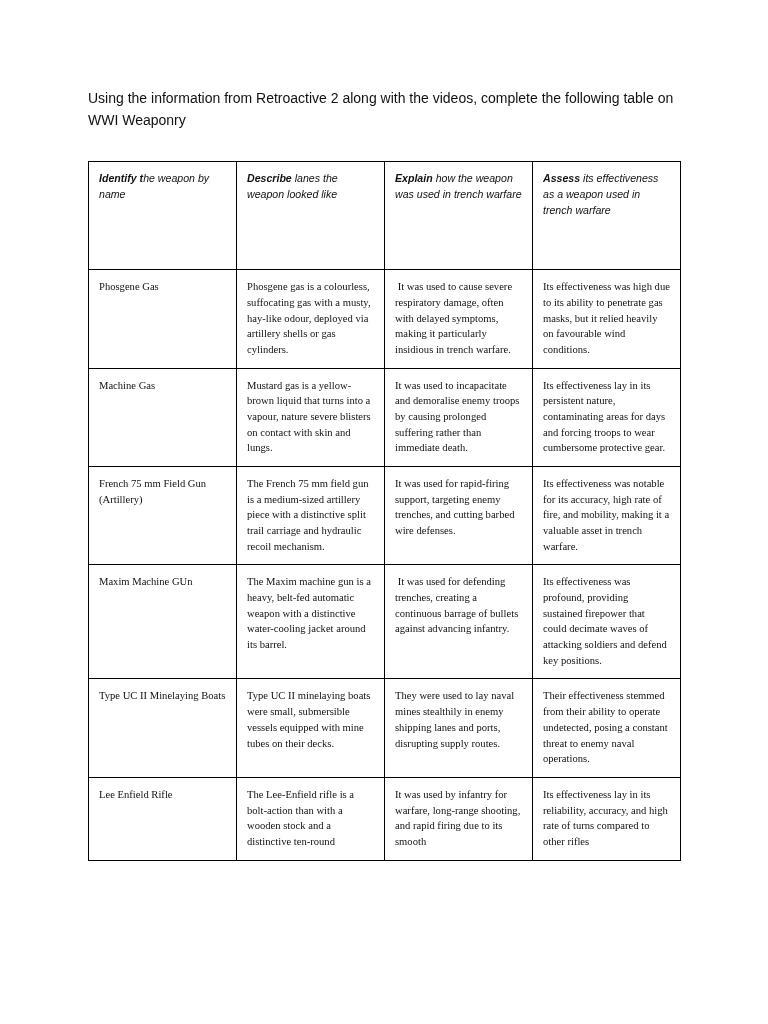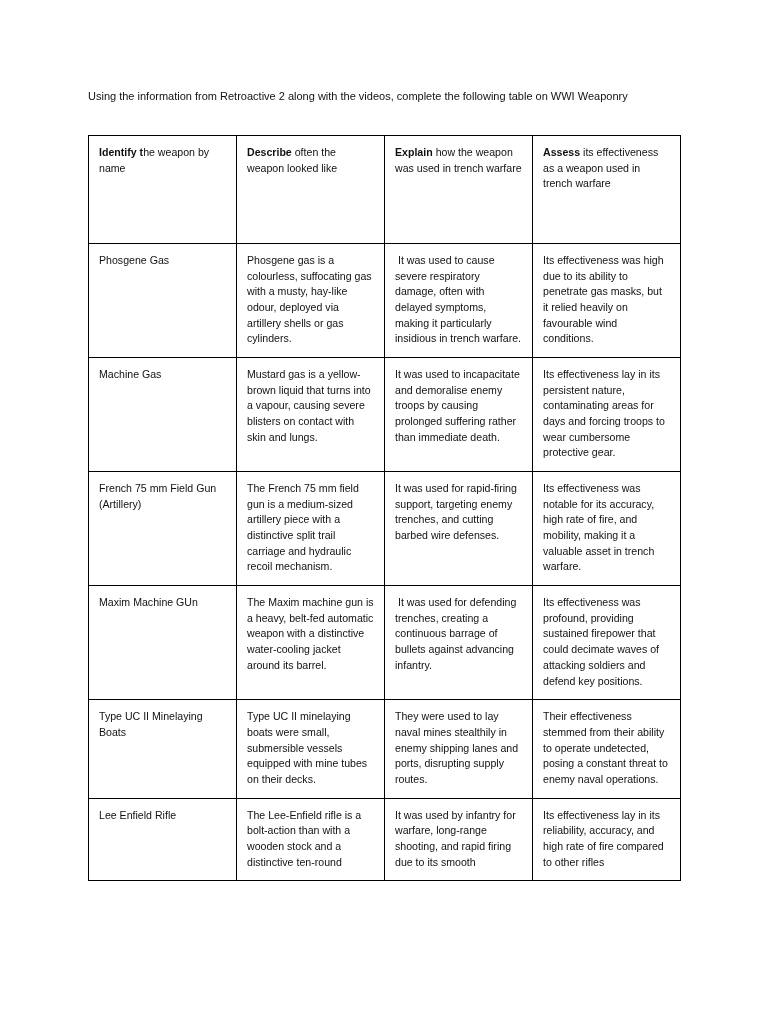--- a/index.html
+++ b/index.html
@@ -16,21 +16,21 @@
   }
   .page {
     position: relative;
     width: 768px;
     height: 1024px;
     background: #ffffff;
     box-sizing: border-box;
     padding: 88px 88px 0 88px;
   }
   .intro {
-    font-size: 11px;
+    font-size: 14px;
     line-height: 1.55;
     color: #111111;
     margin: 0 0 30px 0;
     max-width: 600px;
   }
   table.weapons {
     border-collapse: collapse;
     width: 592px;
     table-layout: fixed;
   }
@@ -48,44 +48,46 @@
   col.c4 { width: 148px; }
 
   thead td {
     font-size: 10.6px;
   }
   .hdr-strong {
     font-weight: bold;
   }
   tr.header-row td {
     height: 88px;
+    font-style: italic;
   }
   .cell-text {
     display: block;
     white-space: pre-wrap;
+    font-family: Liberation Serif, serif;
   }
 </style>
 </head>
 <body>
 
 <div class="page">
 
   <p class="intro">Using the information from Retroactive 2 along with the videos, complete the following table on WWI Weaponry</p>
 
   <table class="weapons">
     <colgroup>
       <col class="c1">
         <col class="c2">
         <col class="c3">
         <col class="c4">
     </colgroup>
     <thead>
       <tr class="header-row">
         <td><span class="hdr-strong">Identify t</span><span>he weapon by name</span></td>
-        <td><span class="hdr-strong">Describe</span><span> often the weapon looked like</span></td>
+        <td><span class="hdr-strong">Describe</span><span> lanes the weapon looked like</span></td>
         <td><span class="hdr-strong">Explain</span><span> how the weapon was used in trench warfare</span></td>
         <td><span class="hdr-strong">Assess</span><span> its effectiveness as a weapon used in trench warfare</span></td>
       </tr>
     </thead>
     <tbody>
       <tr>
         <td>
             <span class="cell-text">Phosgene Gas</span>
           </td>
         <td>
@@ -96,21 +98,21 @@
           </td>
         <td>
             <span class="cell-text">Its effectiveness was high due to its ability to penetrate gas masks, but it relied heavily on favourable wind conditions.</span>
           </td>
       </tr>
       <tr>
         <td>
             <span class="cell-text">Machine Gas</span>
           </td>
         <td>
-            <span class="cell-text">Mustard gas is a yellow-brown liquid that turns into a vapour, causing severe blisters on contact with skin and lungs.</span>
+            <span class="cell-text">Mustard gas is a yellow-brown liquid that turns into a vapour, nature severe blisters on contact with skin and lungs.</span>
           </td>
         <td>
             <span class="cell-text">It was used to incapacitate and demoralise enemy troops by causing prolonged suffering rather than immediate death.</span>
           </td>
         <td>
             <span class="cell-text">Its effectiveness lay in its persistent nature, contaminating areas for days and forcing troops to wear cumbersome protective gear.</span>
           </td>
       </tr>
       <tr>
         <td>
@@ -158,19 +160,19 @@
         <td>
             <span class="cell-text">Lee Enfield Rifle</span>
           </td>
         <td>
             <span class="cell-text">The Lee-Enfield rifle is a bolt-action than with a wooden stock and a distinctive ten-round</span>
           </td>
         <td>
             <span class="cell-text">It was used by infantry for warfare, long-range shooting, and rapid firing due to its smooth</span>
           </td>
         <td>
-            <span class="cell-text">Its effectiveness lay in its reliability, accuracy, and high rate of fire compared to other rifles</span>
+            <span class="cell-text">Its effectiveness lay in its reliability, accuracy, and high rate of turns compared to other rifles</span>
           </td>
       </tr>
     </tbody>
   </table>
 
 </div>
 
 </body></html>

